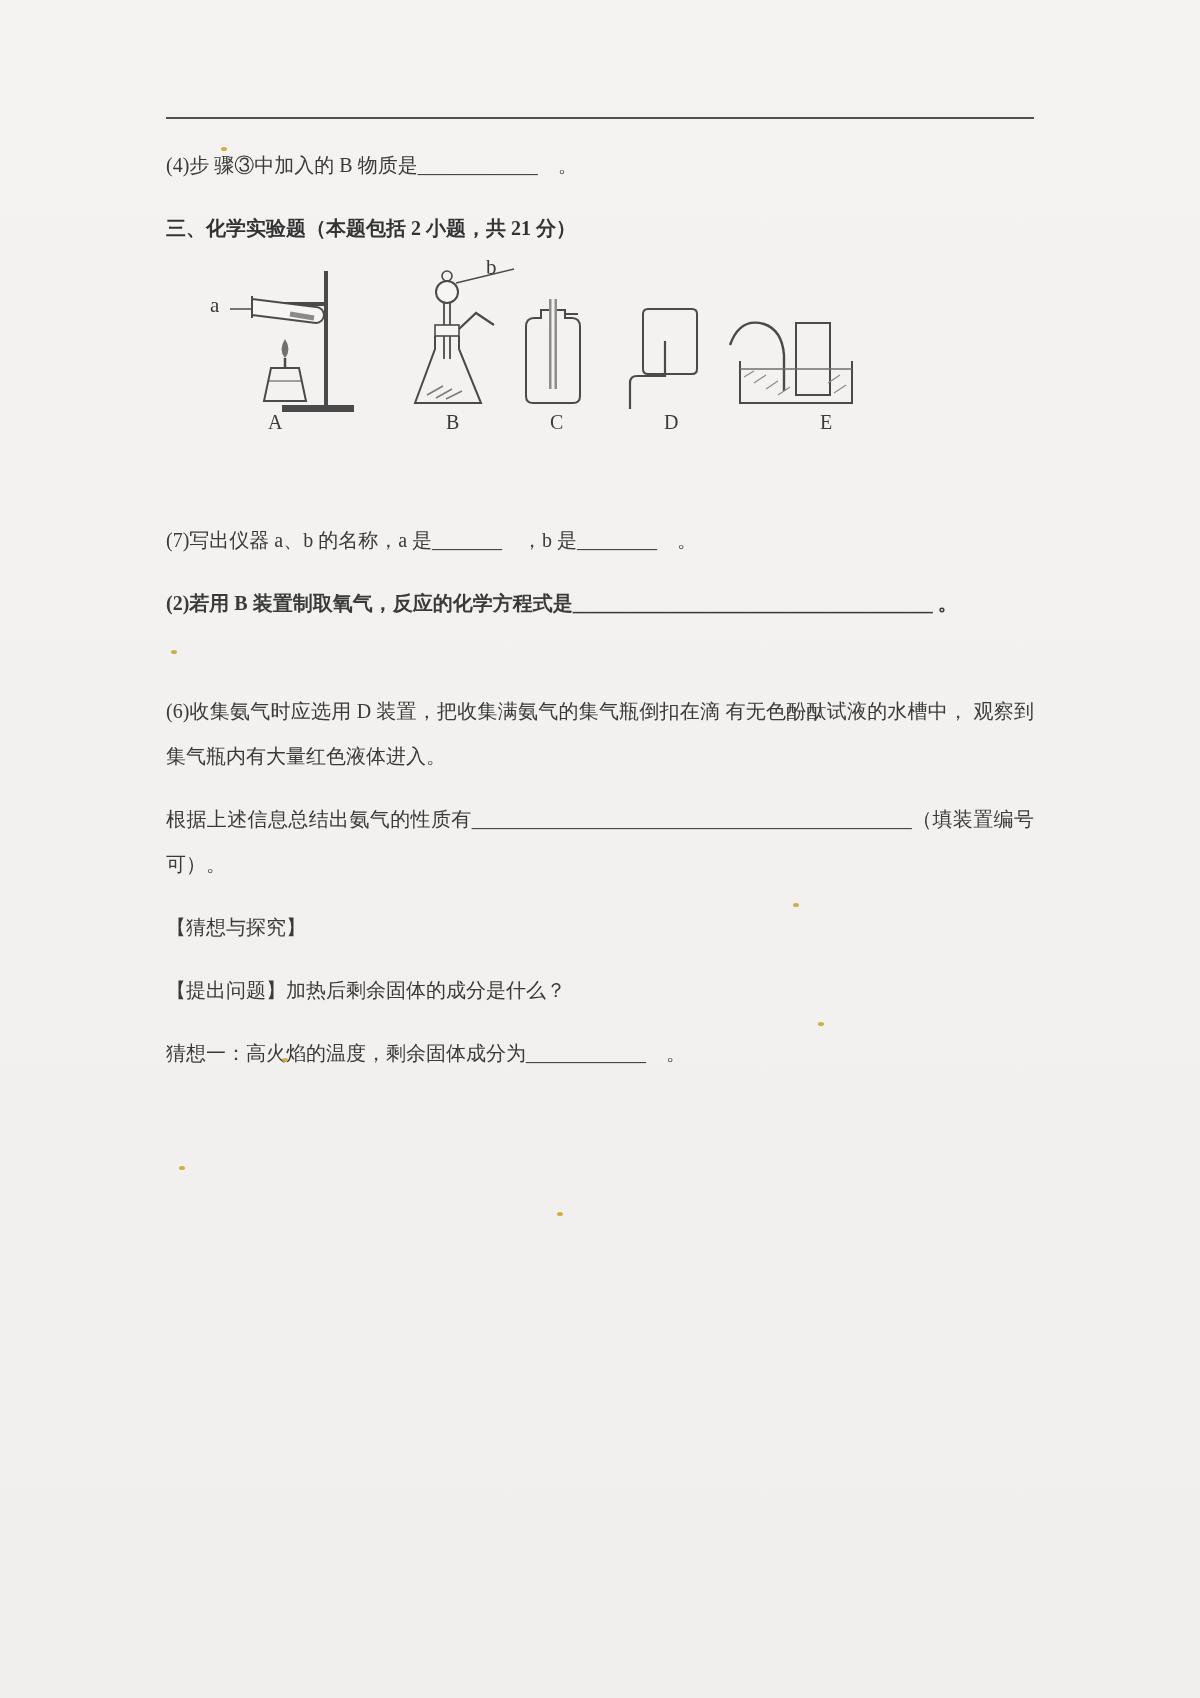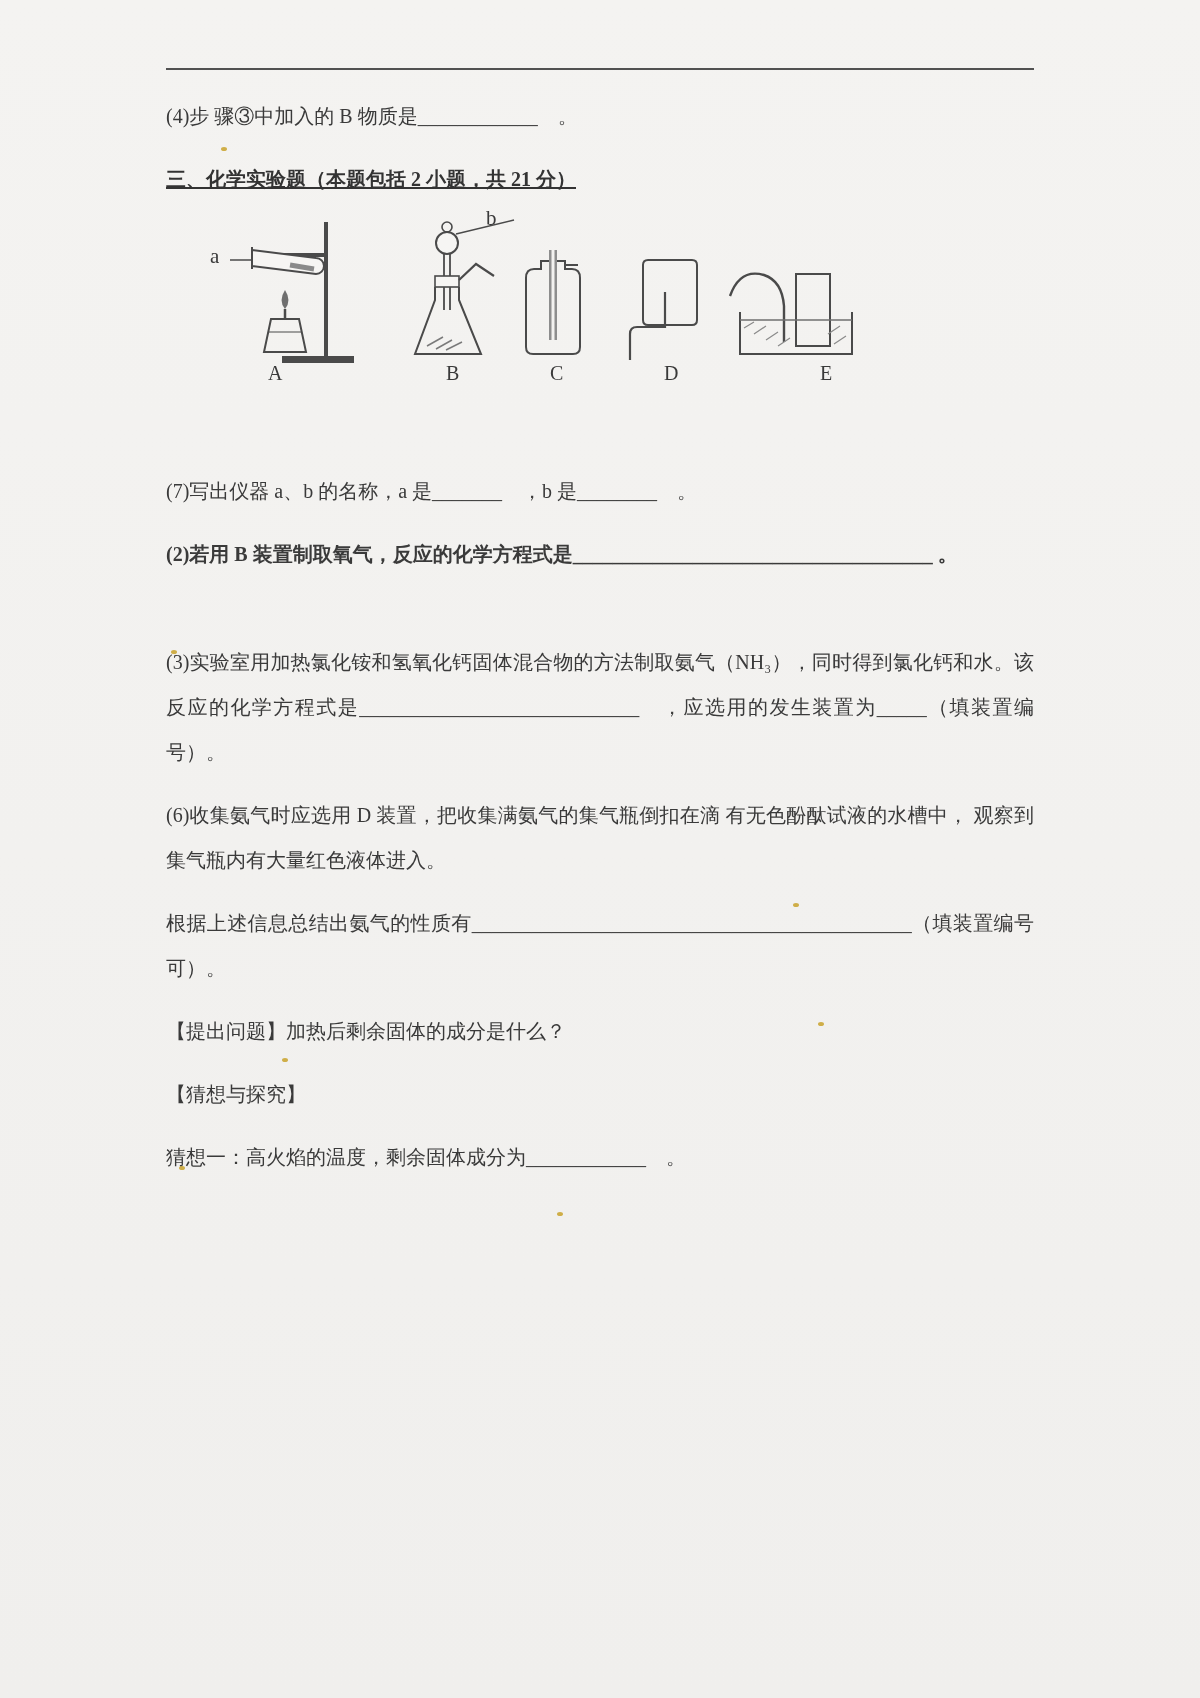--- a/index.html
+++ b/index.html
@@ -13,33 +13,33 @@
     width: 1200px;
     height: 1698px;
     background: linear-gradient(180deg, #f4f3f1 0%, #f2f1ef 50%, #f0efed 100%);
     overflow: hidden;
     color: #3a3a3a;
   }
   .content {
     position: relative;
     margin: 0 166px;
     width: 868px;
-    padding-top: 68px;
+    padding-top: 117px;
   }
   .top-rule { border-top: 2px solid #515151; height: 0; }
   .para {
     font-size: 20px;
     line-height: 45px;
     text-align: justify;
     margin: 0 0 18px 0;
     color: #3a3a3a;
     word-break: break-word;
   }
   .para.first { margin-top: 24px; }
-  .para.bold  { font-weight: bold; color: #333; text-decoration: underline; }
+  .para.bold  { font-weight: bold; color: #333; }
   .para.mb-xl { margin-bottom: 63px; font-weight: bold; }
 
   .figure { position: relative; height: 180px; margin: -6px 0 75px 0; }
   .figure svg { position: absolute; }
   .ptr-label {
     position: absolute;
     font-size: 21px;
     color: #3a3a3a;
     line-height: 24px;
   }
@@ -126,30 +126,29 @@
       <span class="dev-label" style="left:280px;">B</span>
       <span class="dev-label" style="left:384px;">C</span>
       <span class="dev-label" style="left:498px;">D</span>
       <span class="dev-label" style="left:654px;">E</span>
     </div>
 
     <p class="para">(7)写出仪器 a、b 的名称，a 是_______　，b 是________　。</p>
 
     <p class="para mb-xl">(2)若用 B 装置制取氧气，反应的化学方程式是____________________________________ 。</p>
 
-    <p class="para">(3)实验室用加热氯化铵和氢氧化钙固体混合物的方法制取氨气（NH₃），同时得到氯化钙和水。该反应的化学方程式是____________________________　，应选用的发生装置为_____（填装置编号）。</p>
 
     <p class="para">(6)收集氨气时应选用 D 装置，把收集满氨气的集气瓶倒扣在滴 有无色酚酞试液的水槽中， 观察到集气瓶内有大量红色液体进入。</p>
 
     <p class="para">根据上述信息总结出氨气的性质有____________________________________________（填装置编号 可）。</p>
 
 
+    <p class="para">【猜想与探究】</p>
+
     <p class="para">【提出问题】加热后剩余固体的成分是什么？</p>
-
-    <p class="para">【猜想与探究】</p>
 
     <p class="para">猜想一：高火焰的温度，剩余固体成分为____________　。</p>
 
   </div>
 
   <div class="speck" style="left:221px; top:147px;"></div>
   <div class="speck" style="left:171px; top:650px;"></div>
   <div class="speck" style="left:793px; top:903px;"></div>
   <div class="speck" style="left:818px; top:1022px;"></div>
   <div class="speck" style="left:282px; top:1058px;"></div>

